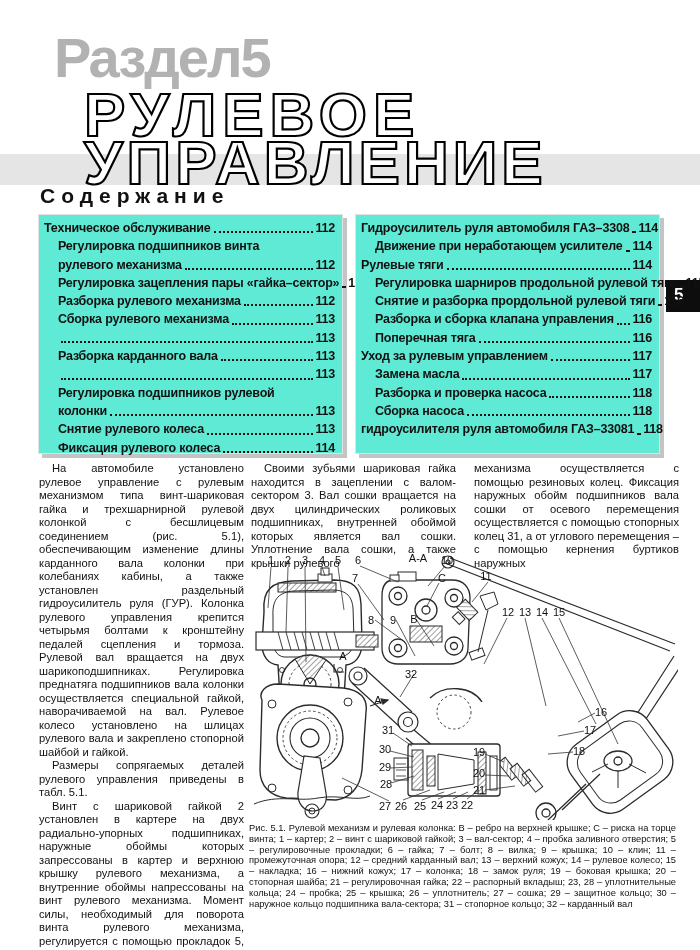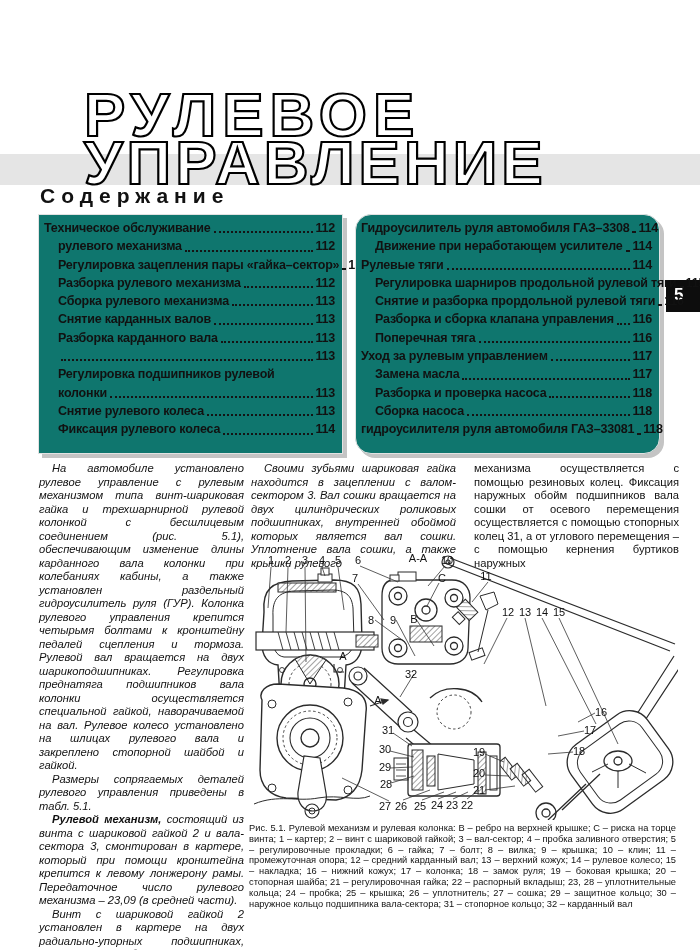--- a/index.html
+++ b/index.html
@@ -11,82 +11,85 @@
              color:#b2b2b2;letter-spacing:-2px;line-height:1;}
   .big-title{position:absolute;left:84px;font-weight:bold;line-height:1;color:#fff;
              -webkit-text-stroke:2.2px #000;letter-spacing:6px;white-space:nowrap;}
   .t1{top:84px;font-size:62px;}
   .t2{top:132px;font-size:62px;letter-spacing:4px;}
   .contents-h{position:absolute;left:40px;top:184px;font-size:21px;font-weight:bold;letter-spacing:6px;text-align:right;}
   
   .side-tab{position:absolute;right:0;top:280px;width:34px;height:32px;background:#0d0d0d;
             color:#fff;font-size:17px;font-weight:bold;line-height:30px;padding-left:8px;box-sizing:border-box;}
   
-  .toc-box{position:absolute;top:214px;width:305px;height:240px;background:#0f766e;
+  .toc-box{position:absolute;top:214px;width:305px;height:240px;background:#5eead4;
            border:1px solid #e2e2e2;box-shadow:4px 4px 0 #c4c4c4;box-sizing:border-box;
            padding:4px 7px 11px 5px;}
-  .toc-left{left:38px;} .toc-right{left:355px;border-radius:16px;}
+  .toc-left{left:38px;} .toc-right{left:355px;}
   .trow{display:flex;height:18.3px;line-height:18.3px;font-weight:bold;font-size:12.5px;letter-spacing:-0.2px;}
   .trow.sub{padding-left:14px;}
   .tl{white-space:nowrap;}
   .dots{flex:1;border-bottom:2px dotted #141414;margin:0 2px 4px 3px;min-width:4px;}
   .tp{white-space:nowrap;}
   
   .bcol{position:absolute;top:462px;width:205px;font-size:11.2px;line-height:13.5px;
         text-align:justify;}
   .c1{left:39px;} .c2{left:251px;} .c3{left:474px;}
   .bcol p{margin:0;}
-  .ind{text-indent:13px;font-style:italic;}
+  .ind{text-indent:13px;}
   
   .figure{position:absolute;left:248px;top:552px;width:430px;height:268px;}
   .caption{position:absolute;left:249px;top:823px;width:427px;font-size:9.3px;
            line-height:10.8px;text-align:justify;}
   .cap-lead{font-weight:normal;}
   svg text{font-family:"Liberation Sans",sans-serif;font-size:11px;fill:#111;}
 </style>
 </head>
 <body>
 
 <div class="page">
 
   <div class="gray-band"></div>
+  <div class="sec-label">Раздел5</div>
   <div class="big-title t1">РУЛЕВОЕ</div>
   <div class="big-title t2">УПРАВЛЕНИЕ</div>
   <div class="contents-h">Содержание</div>
 
   <div class="side-tab">5</div>
 
   <div class="toc-box toc-left">
     <div class="trow">
         <span class="tl">Техническое обслуживание</span>
         <span class="dots"></span>
         <span class="tp">112</span>
       </div>
     <div class="trow sub">
+        <span class="tl">Регулировка подшипников винта</span>
+      </div>
+    <div class="trow sub">
         <span class="tl">рулевого механизма</span>
         <span class="dots"></span>
         <span class="tp">112</span>
       </div>
     <div class="trow sub">
         <span class="tl">Регулировка зацепления пары «гайка–сектор»</span>
         <span class="dots"></span>
         <span class="tp">112</span>
       </div>
     <div class="trow sub">
         <span class="tl">Разборка рулевого механизма</span>
         <span class="dots"></span>
         <span class="tp">112</span>
       </div>
     <div class="trow sub">
         <span class="tl">Сборка рулевого механизма</span>
         <span class="dots"></span>
         <span class="tp">113</span>
       </div>
     <div class="trow sub">
-        <span class="tl">Снятие карданных валов</span>
         <span class="dots"></span>
         <span class="tp">113</span>
       </div>
     <div class="trow sub">
         <span class="tl">Разборка карданного вала</span>
         <span class="dots"></span>
         <span class="tp">113</span>
       </div>
     <div class="trow sub">
         <span class="dots"></span>
@@ -171,21 +174,20 @@
     <div class="trow">
         <span class="tl">гидроусилителя руля автомобиля ГАЗ–33081</span>
         <span class="dots"></span>
         <span class="tp">118</span>
       </div>
   </div>
 
   <div class="bcol c1">
     <p class="ind">На автомобиле установлено рулевое управление с рулевым механизмом типа винт-шариковая гайка и трехшарнирной рулевой колонкой с бесшлицевым соединением (рис. 5.1), обеспечивающим изменение длины карданного вала колонки при колебаниях кабины, а также установлен раздельный гидроусилитель руля (ГУР). Колонка рулевого управления крепится четырьмя болтами к кронштейну педалей сцепления и тормоза. Рулевой вал вращается на двух шарикоподшипниках. Регулировка преднатяга подшипников вала колонки осуществляется специальной гайкой, наворачиваемой на вал. Рулевое колесо установлено на шлицах рулевого вала и закреплено стопорной шайбой и гайкой.</p>
     <p class="ind">Размеры сопрягаемых деталей рулевого управления приведены в табл. 5.1.</p>
-    <p class="ind"><b>Рулевой механизм,</b><span> состоящий из винта с шариковой гайкой 2 и вала-сектора 3, смонтирован в картере, который при помощи кронштейна крепится к левому лонжерону рамы. Передаточное число рулевого механизма – 23,09 (в средней части).</span></p>
     <p class="ind">Винт с шариковой гайкой 2 установлен в картере на двух радиально-упорных подшипниках, наружные обоймы которых запрессованы в картер и верхнюю крышку рулевого механизма, а внутренние обоймы напрессованы на винт рулевого механизма. Момент силы, необходимый для поворота винта рулевого механизма, регулируется с помощью прокладок 5, устанавливаемых между картером и крышкой рулевого механизма.</p>
 
   </div>
 
   <div class="bcol c2">
     <p class="ind">Своими зубьями шариковая гайка находится в зацеплении с валом-сектором 3. Вал сошки вращается на двух цилиндрических роликовых подшипниках, внутренней обоймой которых является вал сошки. Уплотнение вала сошки, а также крышки рулевого</p>
   </div>
 
   <div class="bcol c3">
     <p>механизма осуществляется с помощью резиновых колец. Фиксация наружных обойм подшипников вала сошки от осевого перемещения осуществляется с помощью стопорных колец 31, а от углового перемещения – с помощью кернения буртиков наружных</p>

